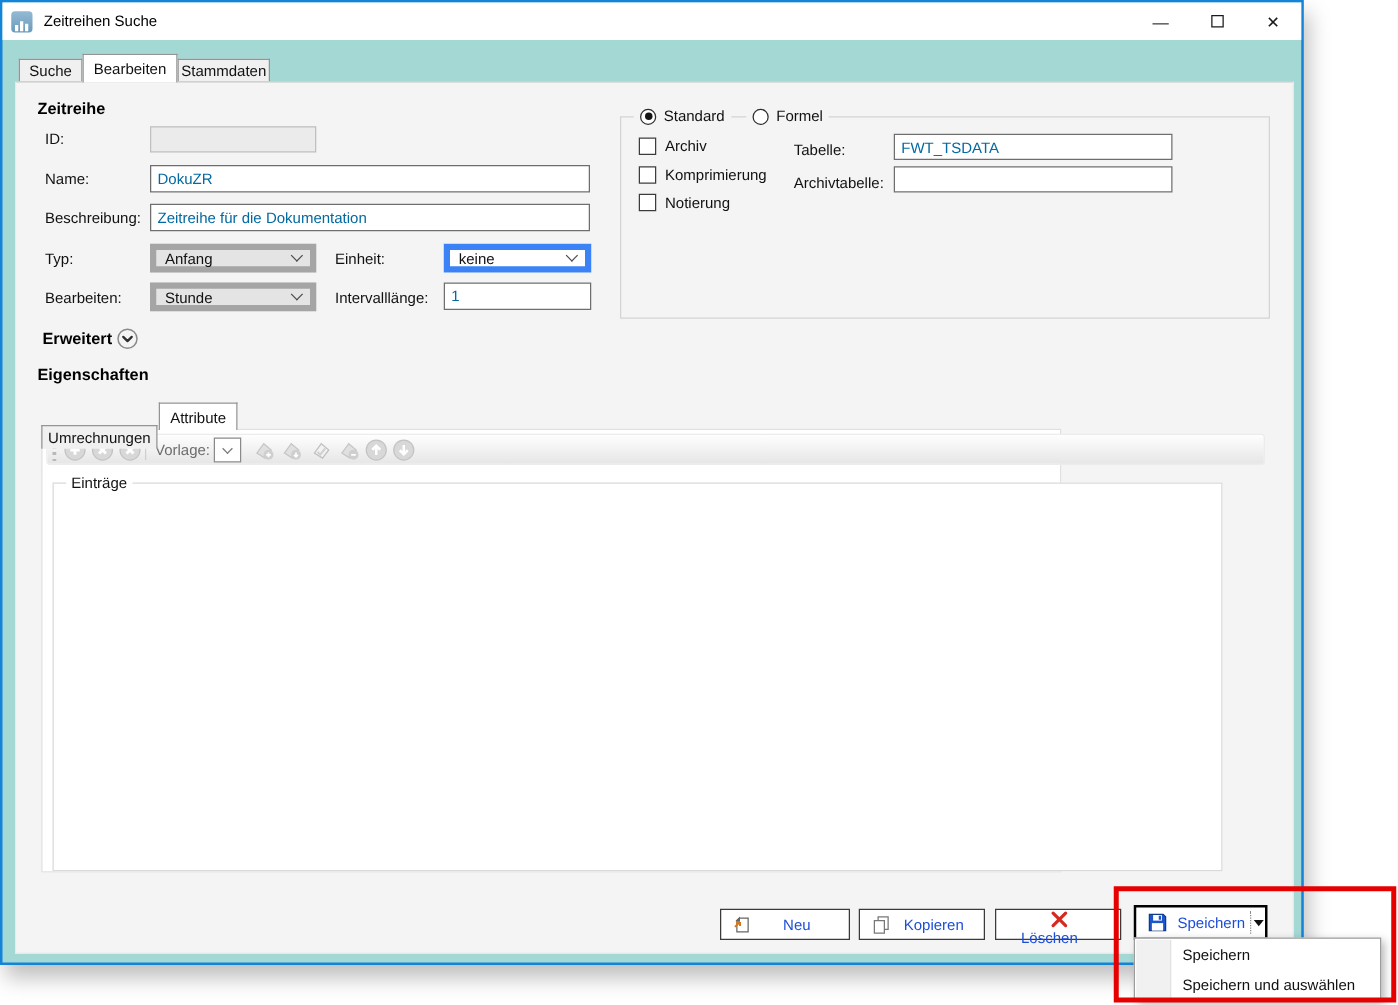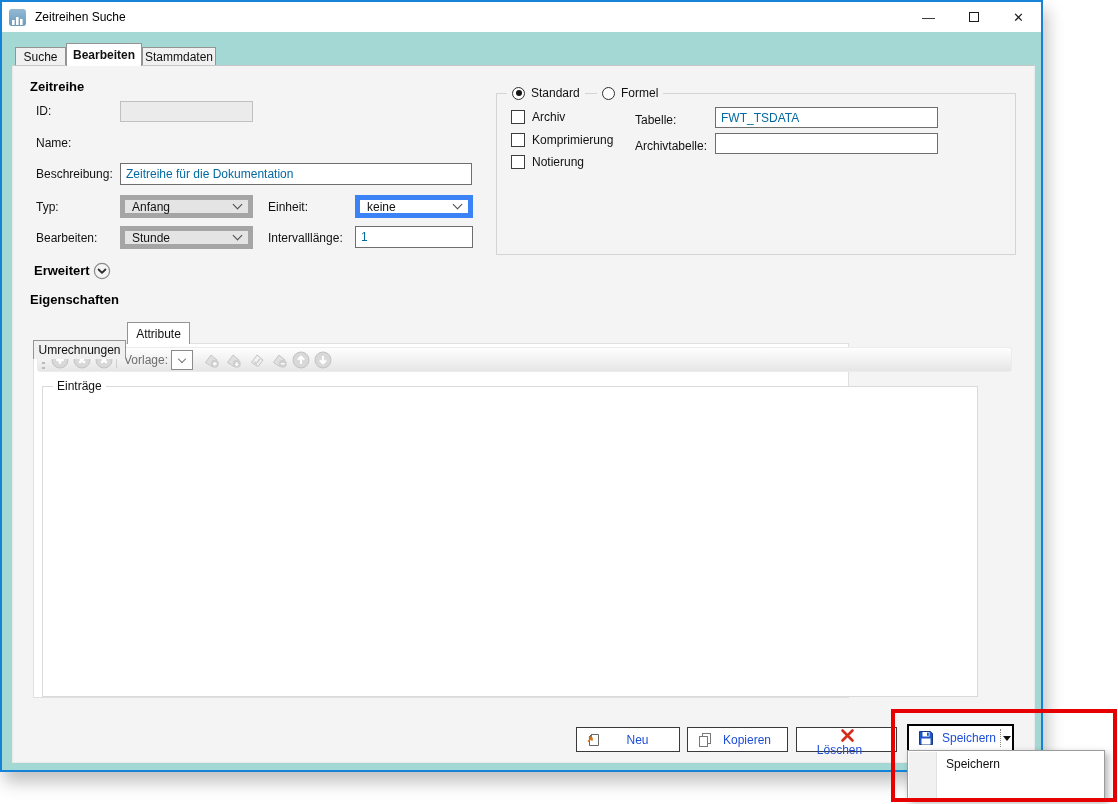--- a/index.html
+++ b/index.html
@@ -99,35 +99,36 @@
         </div>
       <div class="win-btn">
           <span>✕</span>
         </div>
     </div>
   </div>
 
   <div class="tab" style="left:13px; top:45px; width:51px; height:19px;">
       <span>Suche</span>
     </div>
-  <div class="tab active" style="left:64px; top:41px; width:76px; height:23px;font-weight:bold;">
+  <div class="tab active" style="left:64px; top:41px; width:76px; height:23px;">
       <span>Bearbeiten</span>
     </div>
   <div class="tab" style="left:140px; top:45px; width:74px; height:19px;">
       <span>Stammdaten</span>
     </div>
 
   <div class="main-panel">
 
     <div class="hdr" style="left:17px; top:13px;">Zeitreihe</div>
 
     <div class="lbl" style="left:23px; top:38px;">ID:</div>
     <input class="txt disabled" style="left: 107px; top: 35px; width: 133px; height: 21px;" disabled="" value="">
 
     <div class="lbl" style="left:23px; top:70px;">Name:</div>
+    <input class="txt" style="left: 107px; top: 66px; width: 352px; height: 22px;" value="DokuZR">
 
     <div class="lbl" style="left:23px; top:101px;">Beschreibung:</div>
     <input class="txt" style="left: 107px; top: 97px; width: 352px; height: 22px;" value="Zeitreihe für die Dokumentation">
 
     <div class="lbl" style="left:23px; top:134px;">Typ:</div>
     <div class="combo gray" style="left:107px; top:129px; width:133px; height:23px;">
       <span>Anfang</span>
       <span class="chev"></span>
     </div>
     <div class="lbl" style="left:255px; top:134px;">Einheit:</div>
@@ -271,15 +272,16 @@
           <span class="tri-down"></span>
         </span>
     </div>
 
   </div>
 </div>
 
 <div class="menu">
   <div class="menu-gutter"></div>
   <div class="menu-item" style="top:1px;">Speichern</div>
+  <div class="menu-item" style="top:25px;">Speichern und auswählen</div>
 </div>
 
 <div class="annotation"></div>
 
 </body></html>

